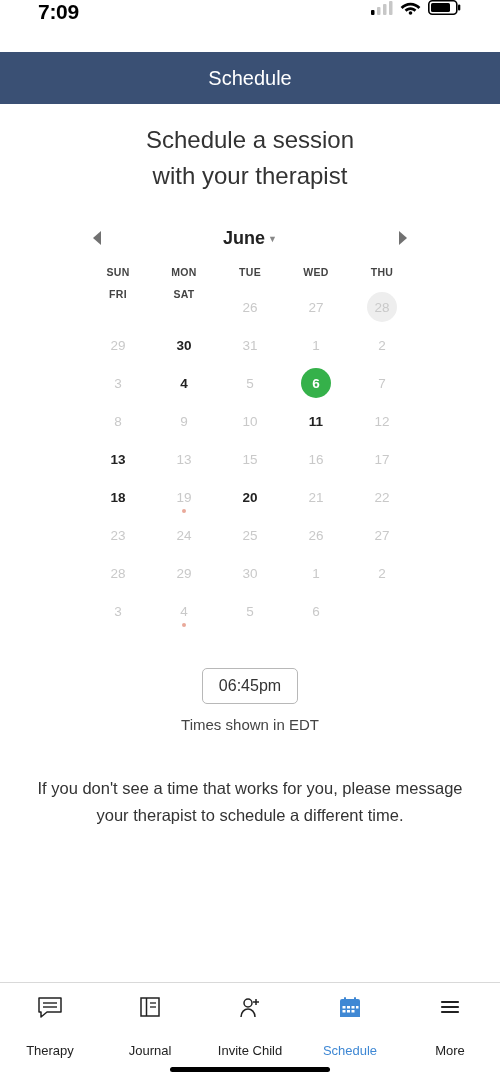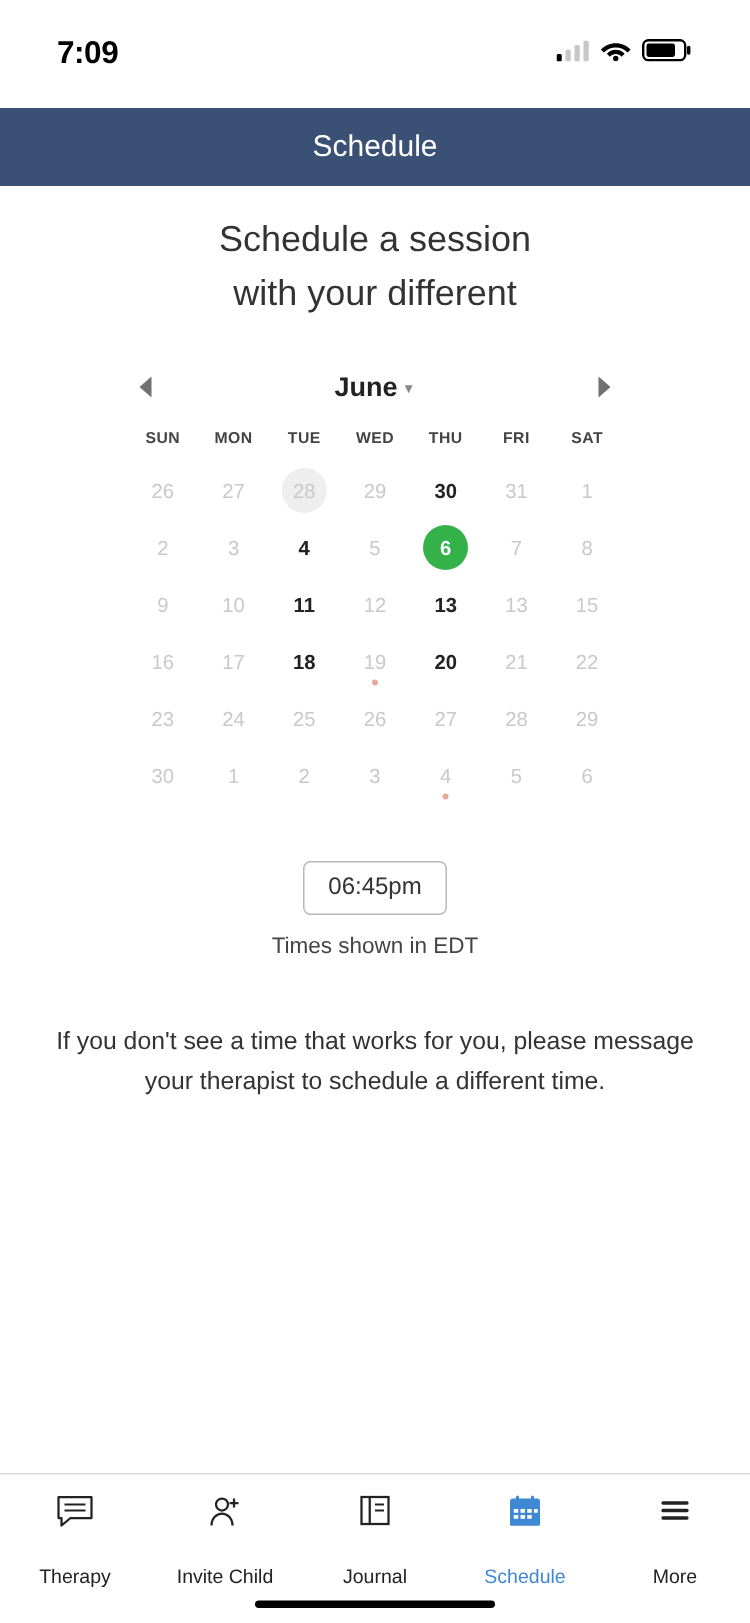--- a/index.html
+++ b/index.html
@@ -10,23 +10,23 @@
       -webkit-font-smoothing: antialiased;
     }
     body {
       width: 500px;
       height: 1082px;
       background: #fff;
       position: relative;
       overflow: hidden;
     }
     .status-bar {
-      height: 72px;
-      display: flex;
-      align-items: center;
+      height: 52px;
+      display: flex;
+      align-items: flex-start;
       justify-content: space-between;
       padding: 0 39px 0 38px;
     }
     .status-time {
       font-size: 21px;
       font-weight: 600;
       letter-spacing: -0.3px;
     }
     .status-icons {
       display: flex;
@@ -84,21 +84,21 @@
       gap: 3px;
     }
     .cal-month-caret {
       font-size: 9px;
       color: #888;
       position: relative;
       top: 1px;
     }
     .cal-grid {
       display: grid;
-      grid-template-columns: repeat(7, 1fr);
+      grid-template-columns: repeat(5, 1fr);
       margin-top: 12px;
     }
     .cal-dow {
       font-size: 10.5px;
       font-weight: 600;
       color: #444;
       text-align: center;
       letter-spacing: 0.3px;
       padding-bottom: 10px;
     }
@@ -244,21 +244,21 @@
     </span>
   </div>
 </div>
 
 <div class="header">
   <span class="header-title">Schedule</span>
 </div>
 
 <div class="title-block">
   <div class="title-line">Schedule a session</div>
-  <div class="title-line">with your different</div>
+  <div class="title-line">with your therapist</div>
 </div>
 
 <div class="calendar">
   <div class="cal-header">
     <span class="cal-nav">
       <svg width="10" height="14" viewBox="0 0 10 14">
           <polygon points="9,0 9,14 1,7" fill="#717171"></polygon>
         </svg>
     </span>
     <span class="cal-month">
@@ -425,38 +425,38 @@
         <path d="M2 3 h22 v14 h-14 l-6 5 v-5 h-2 z" stroke="#222" stroke-width="1.5" fill="none" stroke-linejoin="round"></path>
         <line x1="6" y1="8" x2="20" y2="8" stroke="#222" stroke-width="1.4"></line>
         <line x1="6" y1="12" x2="20" y2="12" stroke="#222" stroke-width="1.4"></line>
       </svg>
     </span>
     <span class="tab-label">Therapy</span>
   </div>
   <div class="tab">
     <span class="tab-icon">
       <svg width="24" height="24" viewBox="0 0 24 24" fill="none">
+        <rect x="3" y="3" width="18" height="18" stroke="#222" stroke-width="1.5" fill="none"></rect>
+        <line x1="8.5" y1="3" x2="8.5" y2="21" stroke="#222" stroke-width="1.5"></line>
+        <line x1="12" y1="8" x2="18" y2="8" stroke="#222" stroke-width="1.3"></line>
+        <line x1="12" y1="12" x2="18" y2="12" stroke="#222" stroke-width="1.3"></line>
+      </svg>
+    </span>
+    <span class="tab-label">Journal</span>
+  </div>
+  <div class="tab">
+    <span class="tab-icon">
+      <svg width="24" height="24" viewBox="0 0 24 24" fill="none">
         <circle cx="10" cy="8" r="4" stroke="#222" stroke-width="1.5" fill="none"></circle>
         <path d="M3 22 c0-5 3.5-8 7-8 s7 3 7 8" stroke="#222" stroke-width="1.5" fill="none"></path>
         <line x1="18" y1="4" x2="18" y2="10" stroke="#222" stroke-width="1.5"></line>
         <line x1="15" y1="7" x2="21" y2="7" stroke="#222" stroke-width="1.5"></line>
       </svg>
     </span>
     <span class="tab-label">Invite Child</span>
-  </div>
-  <div class="tab">
-    <span class="tab-icon">
-      <svg width="24" height="24" viewBox="0 0 24 24" fill="none">
-        <rect x="3" y="3" width="18" height="18" stroke="#222" stroke-width="1.5" fill="none"></rect>
-        <line x1="8.5" y1="3" x2="8.5" y2="21" stroke="#222" stroke-width="1.5"></line>
-        <line x1="12" y1="8" x2="18" y2="8" stroke="#222" stroke-width="1.3"></line>
-        <line x1="12" y1="12" x2="18" y2="12" stroke="#222" stroke-width="1.3"></line>
-      </svg>
-    </span>
-    <span class="tab-label">Journal</span>
   </div>
   <div class="tab active">
     <span class="tab-icon">
       <svg width="24" height="24" viewBox="0 0 24 24">
         <rect x="2" y="4" width="20" height="18" rx="2" fill="#3f88d4"></rect>
         <rect x="2" y="9" width="20" height="13" rx="0" fill="#3f88d4"></rect>
         <rect x="4.5" y="11" width="3" height="2.5" fill="#fff"></rect>
         <rect x="9" y="11" width="3" height="2.5" fill="#fff"></rect>
         <rect x="13.5" y="11" width="3" height="2.5" fill="#fff"></rect>
         <rect x="18" y="11" width="2.5" height="2.5" fill="#fff"></rect>

